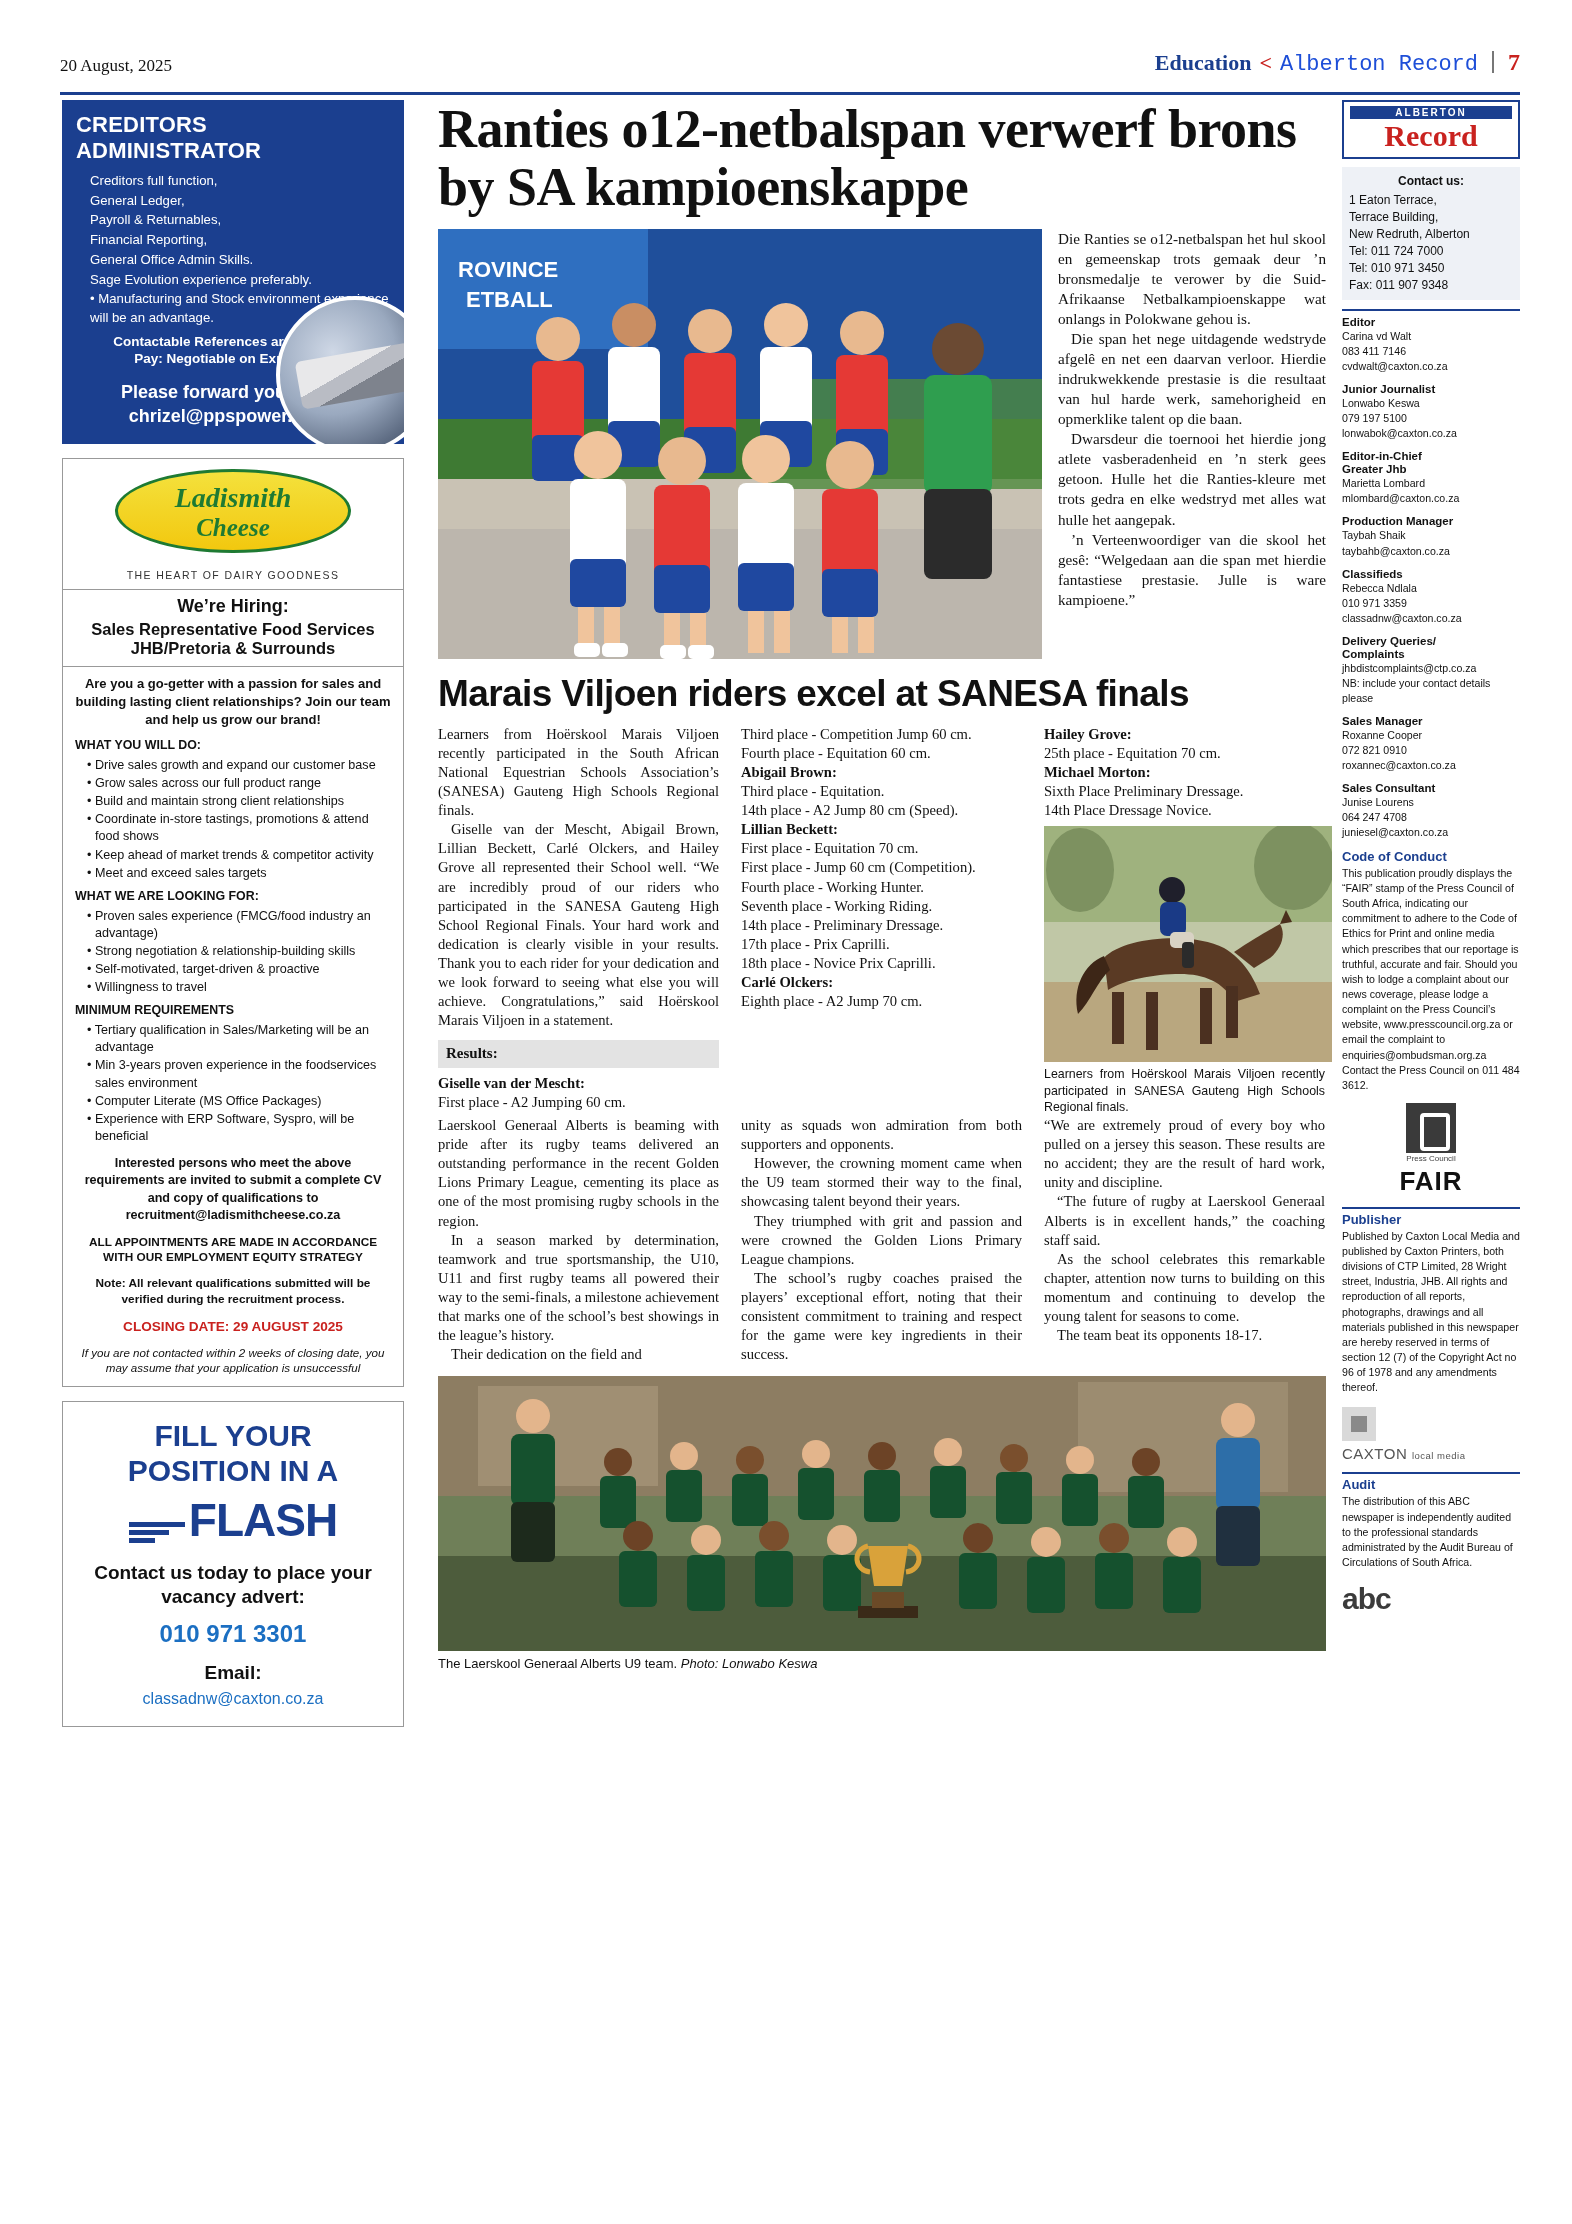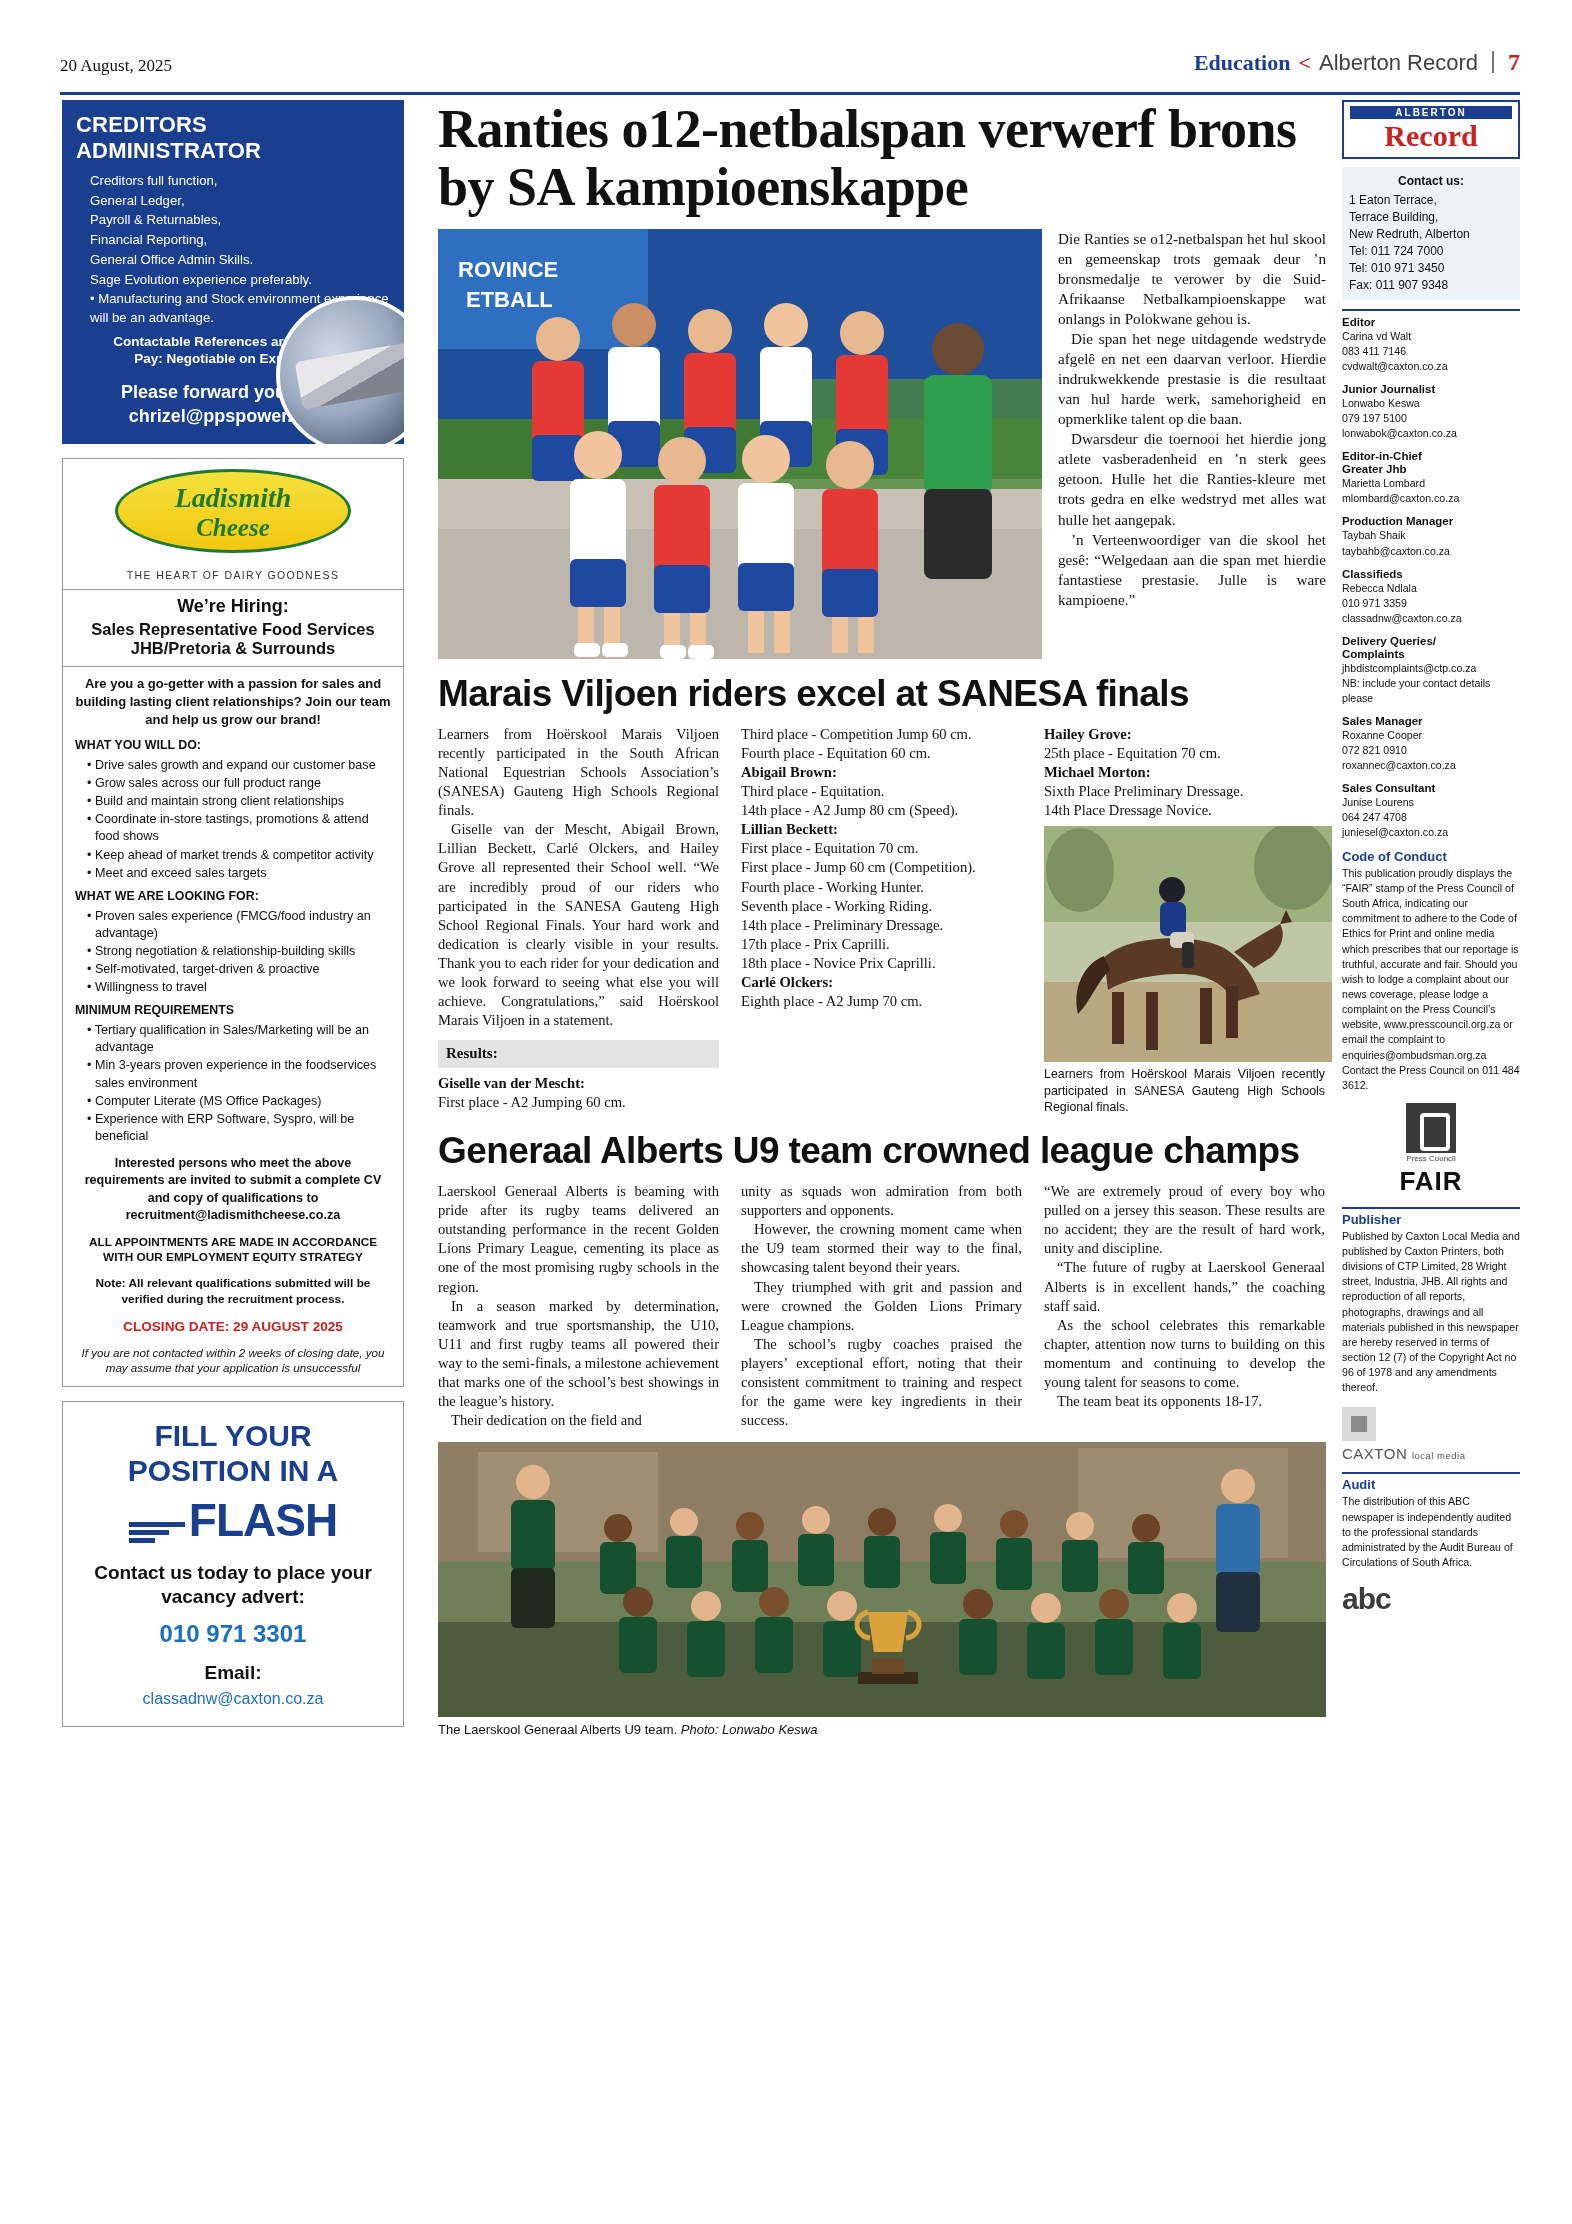--- a/index.html
+++ b/index.html
@@ -9,21 +9,21 @@
     position:relative;overflow:hidden;
   }
   .page{position:absolute;inset:0;}
 
   
   .topbar{position:absolute;left:60px;top:48px;width:1460px;height:40px;}
   .topdate{position:absolute;left:0;top:8px;font-family:"Liberation Serif",serif;font-size:17px;color:#111;}
   .toprighthead{position:absolute;right:0;top:0;display:flex;align-items:baseline;gap:8px;}
   .toprighthead .edu{color:#1b3f8f;font-weight:bold;font-size:22px;font-family:"Liberation Serif",serif;}
   .toprighthead .lt{color:#c9221f;font-weight:bold;font-size:22px;}
-  .toprighthead .rec{color:#404040;font-size:22px;font-family:Liberation Sans, sans-serif;}
+  .toprighthead .rec{color:#1d4ed8;font-size:22px;font-family:Liberation Mono, monospace;}
   .toprighthead .divider{display:inline-block;width:2px;height:22px;background:#777;margin:0 6px;position:relative;top:3px;}
   .toprighthead .pgno{color:#c9221f;font-weight:bold;font-size:24px;}
   .ruleline{position:absolute;left:60px;top:92px;width:1460px;height:3px;background:#1b3f8f;}
 
   
   .leftcol{position:absolute;left:62px;top:100px;width:342px;}
   .ad-creditors{background:#1b3f8f;color:#fff;padding:10px 14px 16px 14px;position:relative;overflow:hidden;}
   .ad-creditors h2{margin:2px 0 8px 0;font-family:"Liberation Sans",sans-serif;font-size:22px;font-weight:bold;letter-spacing:.2px;}
   .ad-creditors ul{margin:0;padding-left:14px;font-family:"Liberation Sans",sans-serif;font-size:13.2px;line-height:1.42;}
   .ad-creditors li{margin-bottom:1px;list-style:none;}
@@ -397,21 +397,20 @@
               <rect x="-12" y="12" width="26" height="34" rx="7" fill="#1a3a86"></rect>
               <rect x="-2" y="42" width="24" height="16" rx="5" fill="#d8d2c4"></rect>
               <rect x="10" y="52" width="12" height="26" rx="4" fill="#2b2b2b"></rect>
             </g>
           </svg>
         </div>
         <div class="cap-sm">Learners from Hoërskool Marais Viljoen recently participated in SANESA Gauteng High Schools Regional finals.</div>
       </div>
     </div>
 
-    <h2 class="sechead">Generaal Alberts U9 team crowned league champs</h2>
     <div class="cols3">
       <div class="col">
         <p class="first">Laerskool Generaal Alberts is beaming with pride after its rugby teams delivered an outstanding performance in the recent Golden Lions Primary League, cementing its place as one of the most promising rugby schools in the region.</p>
         <p>In a season marked by determination, teamwork and true sportsmanship, the U10, U11 and first rugby teams all powered their way to the semi-finals, a milestone achievement that marks one of the school’s best showings in the league’s history.</p>
         <p>Their dedication on the field and</p>
       </div>
       <div class="col">
         <p class="first">unity as squads won admiration from both supporters and opponents.</p>
         <p>However, the crowning moment came when the U9 team stormed their way to the final, showcasing talent beyond their years.</p>
         <p>They triumphed with grit and passion and were crowned the Golden Lions Primary League champions.</p>

